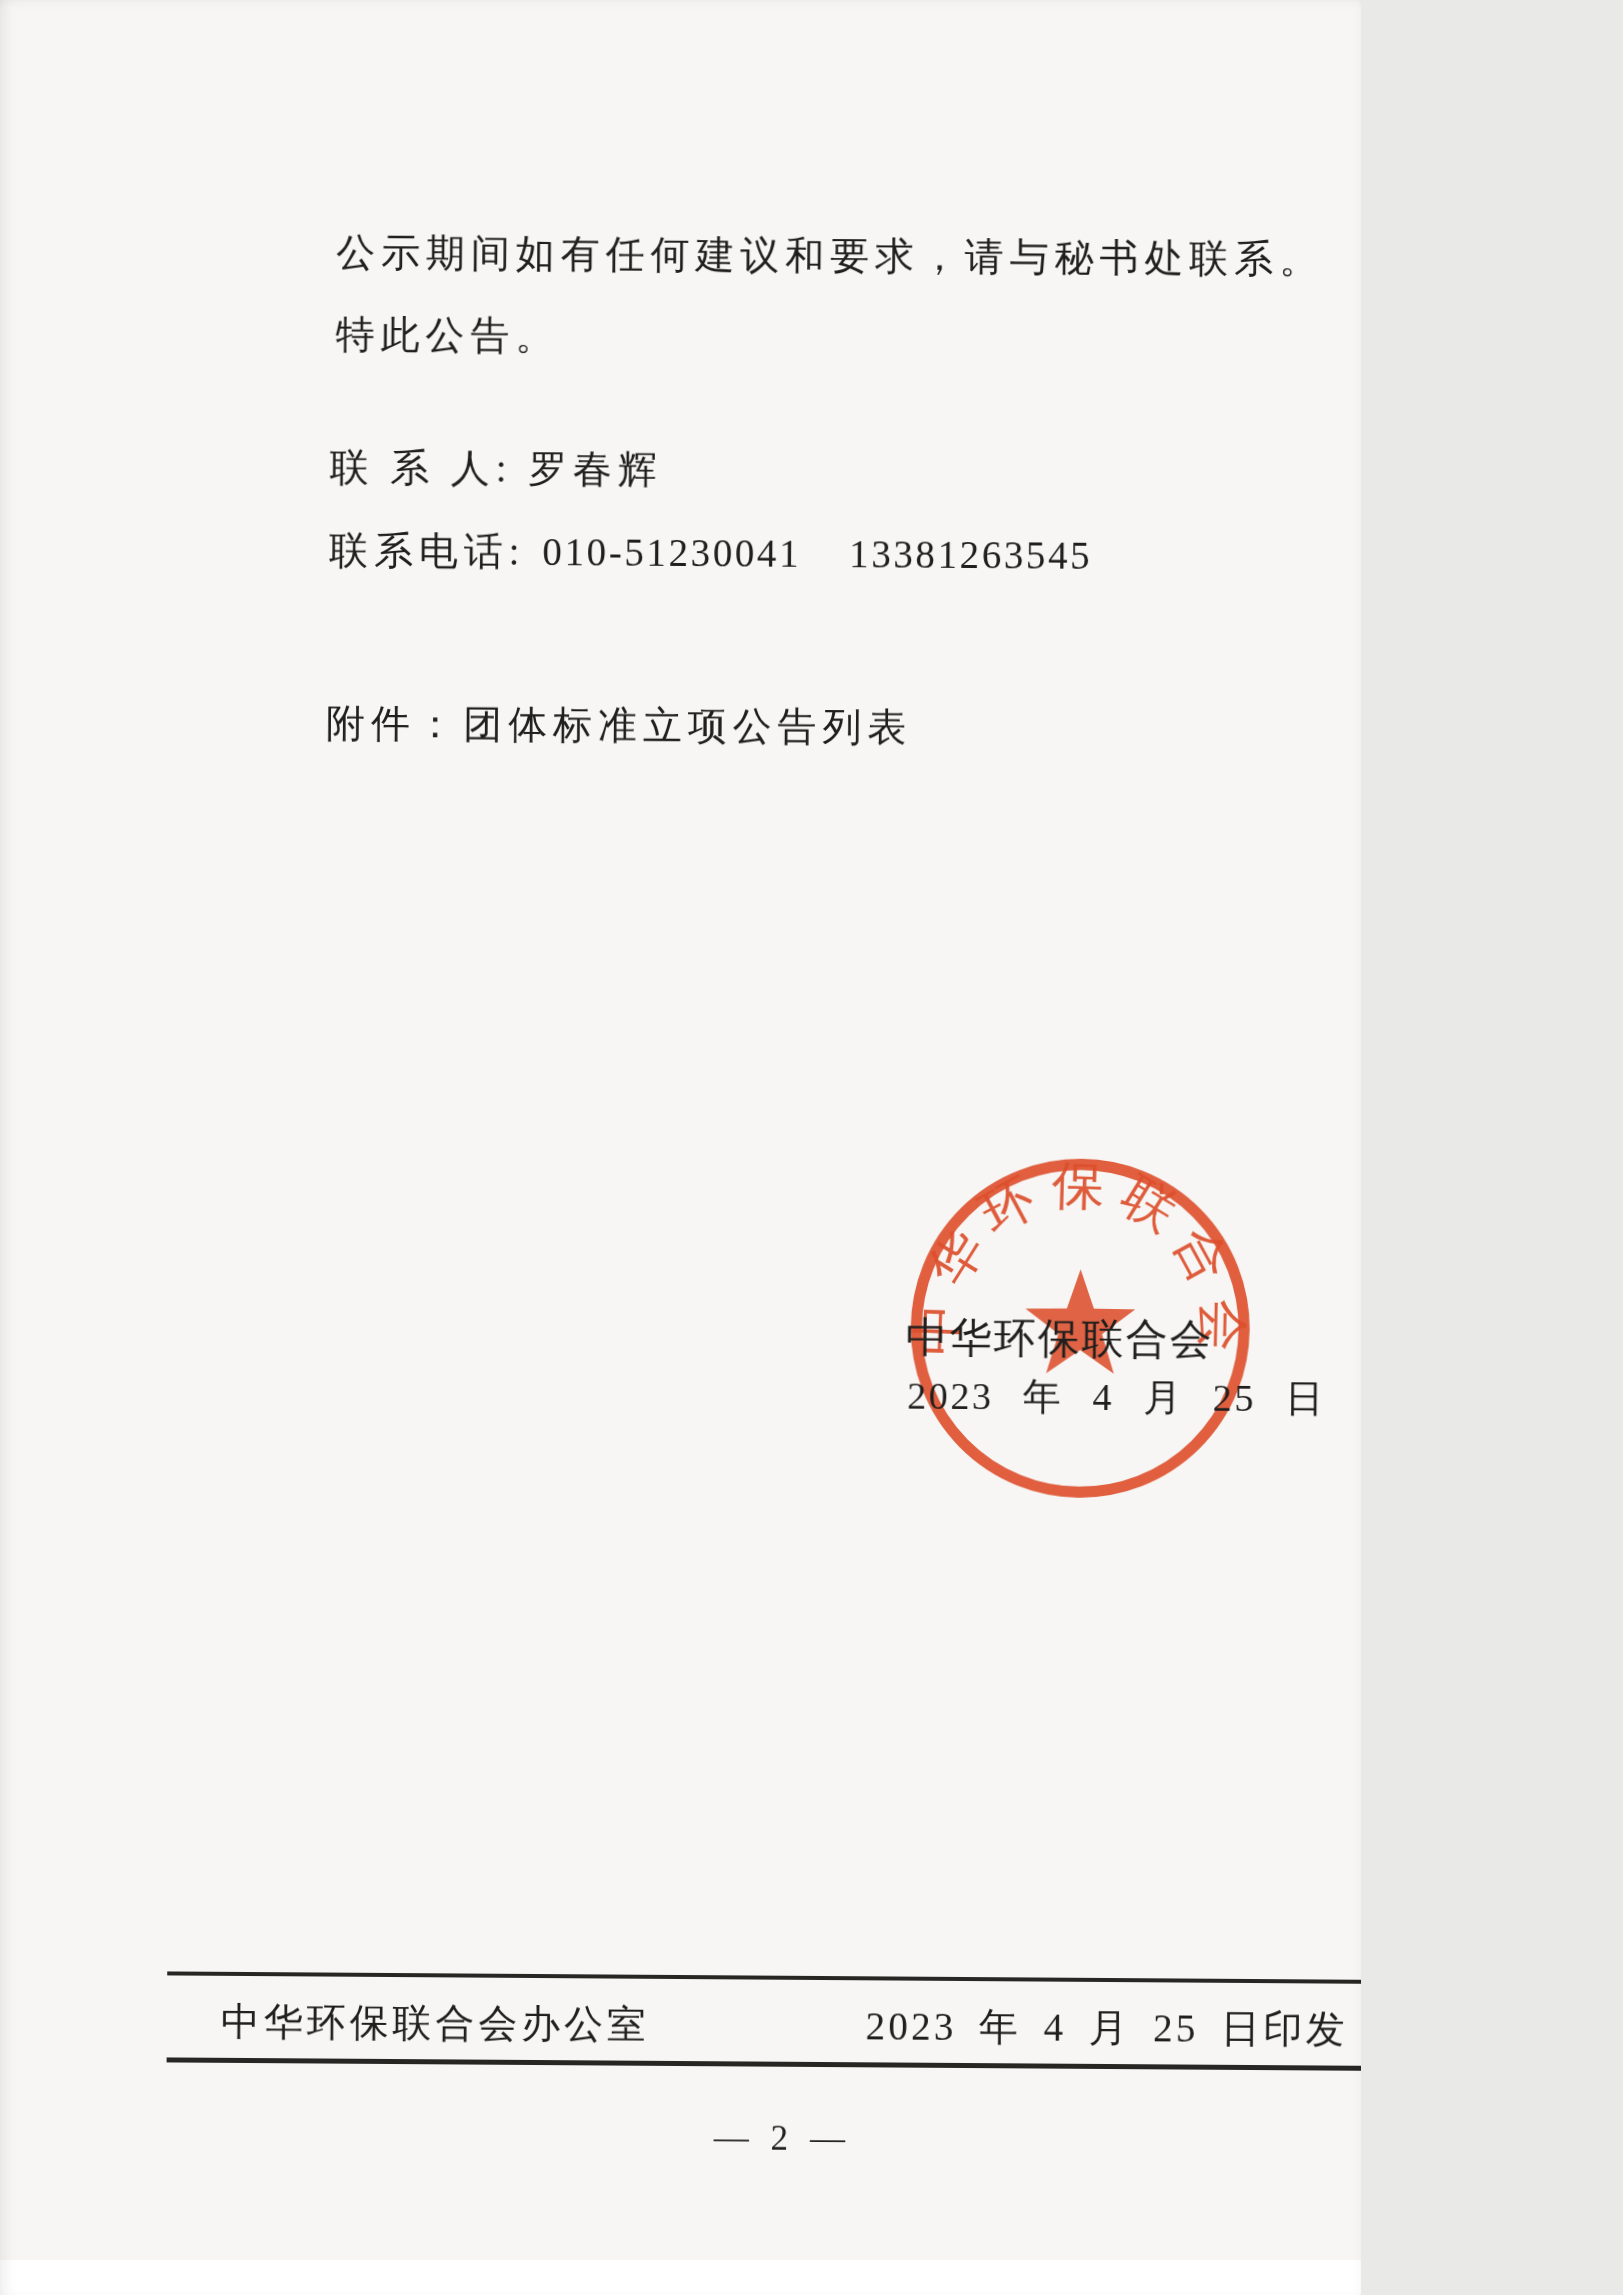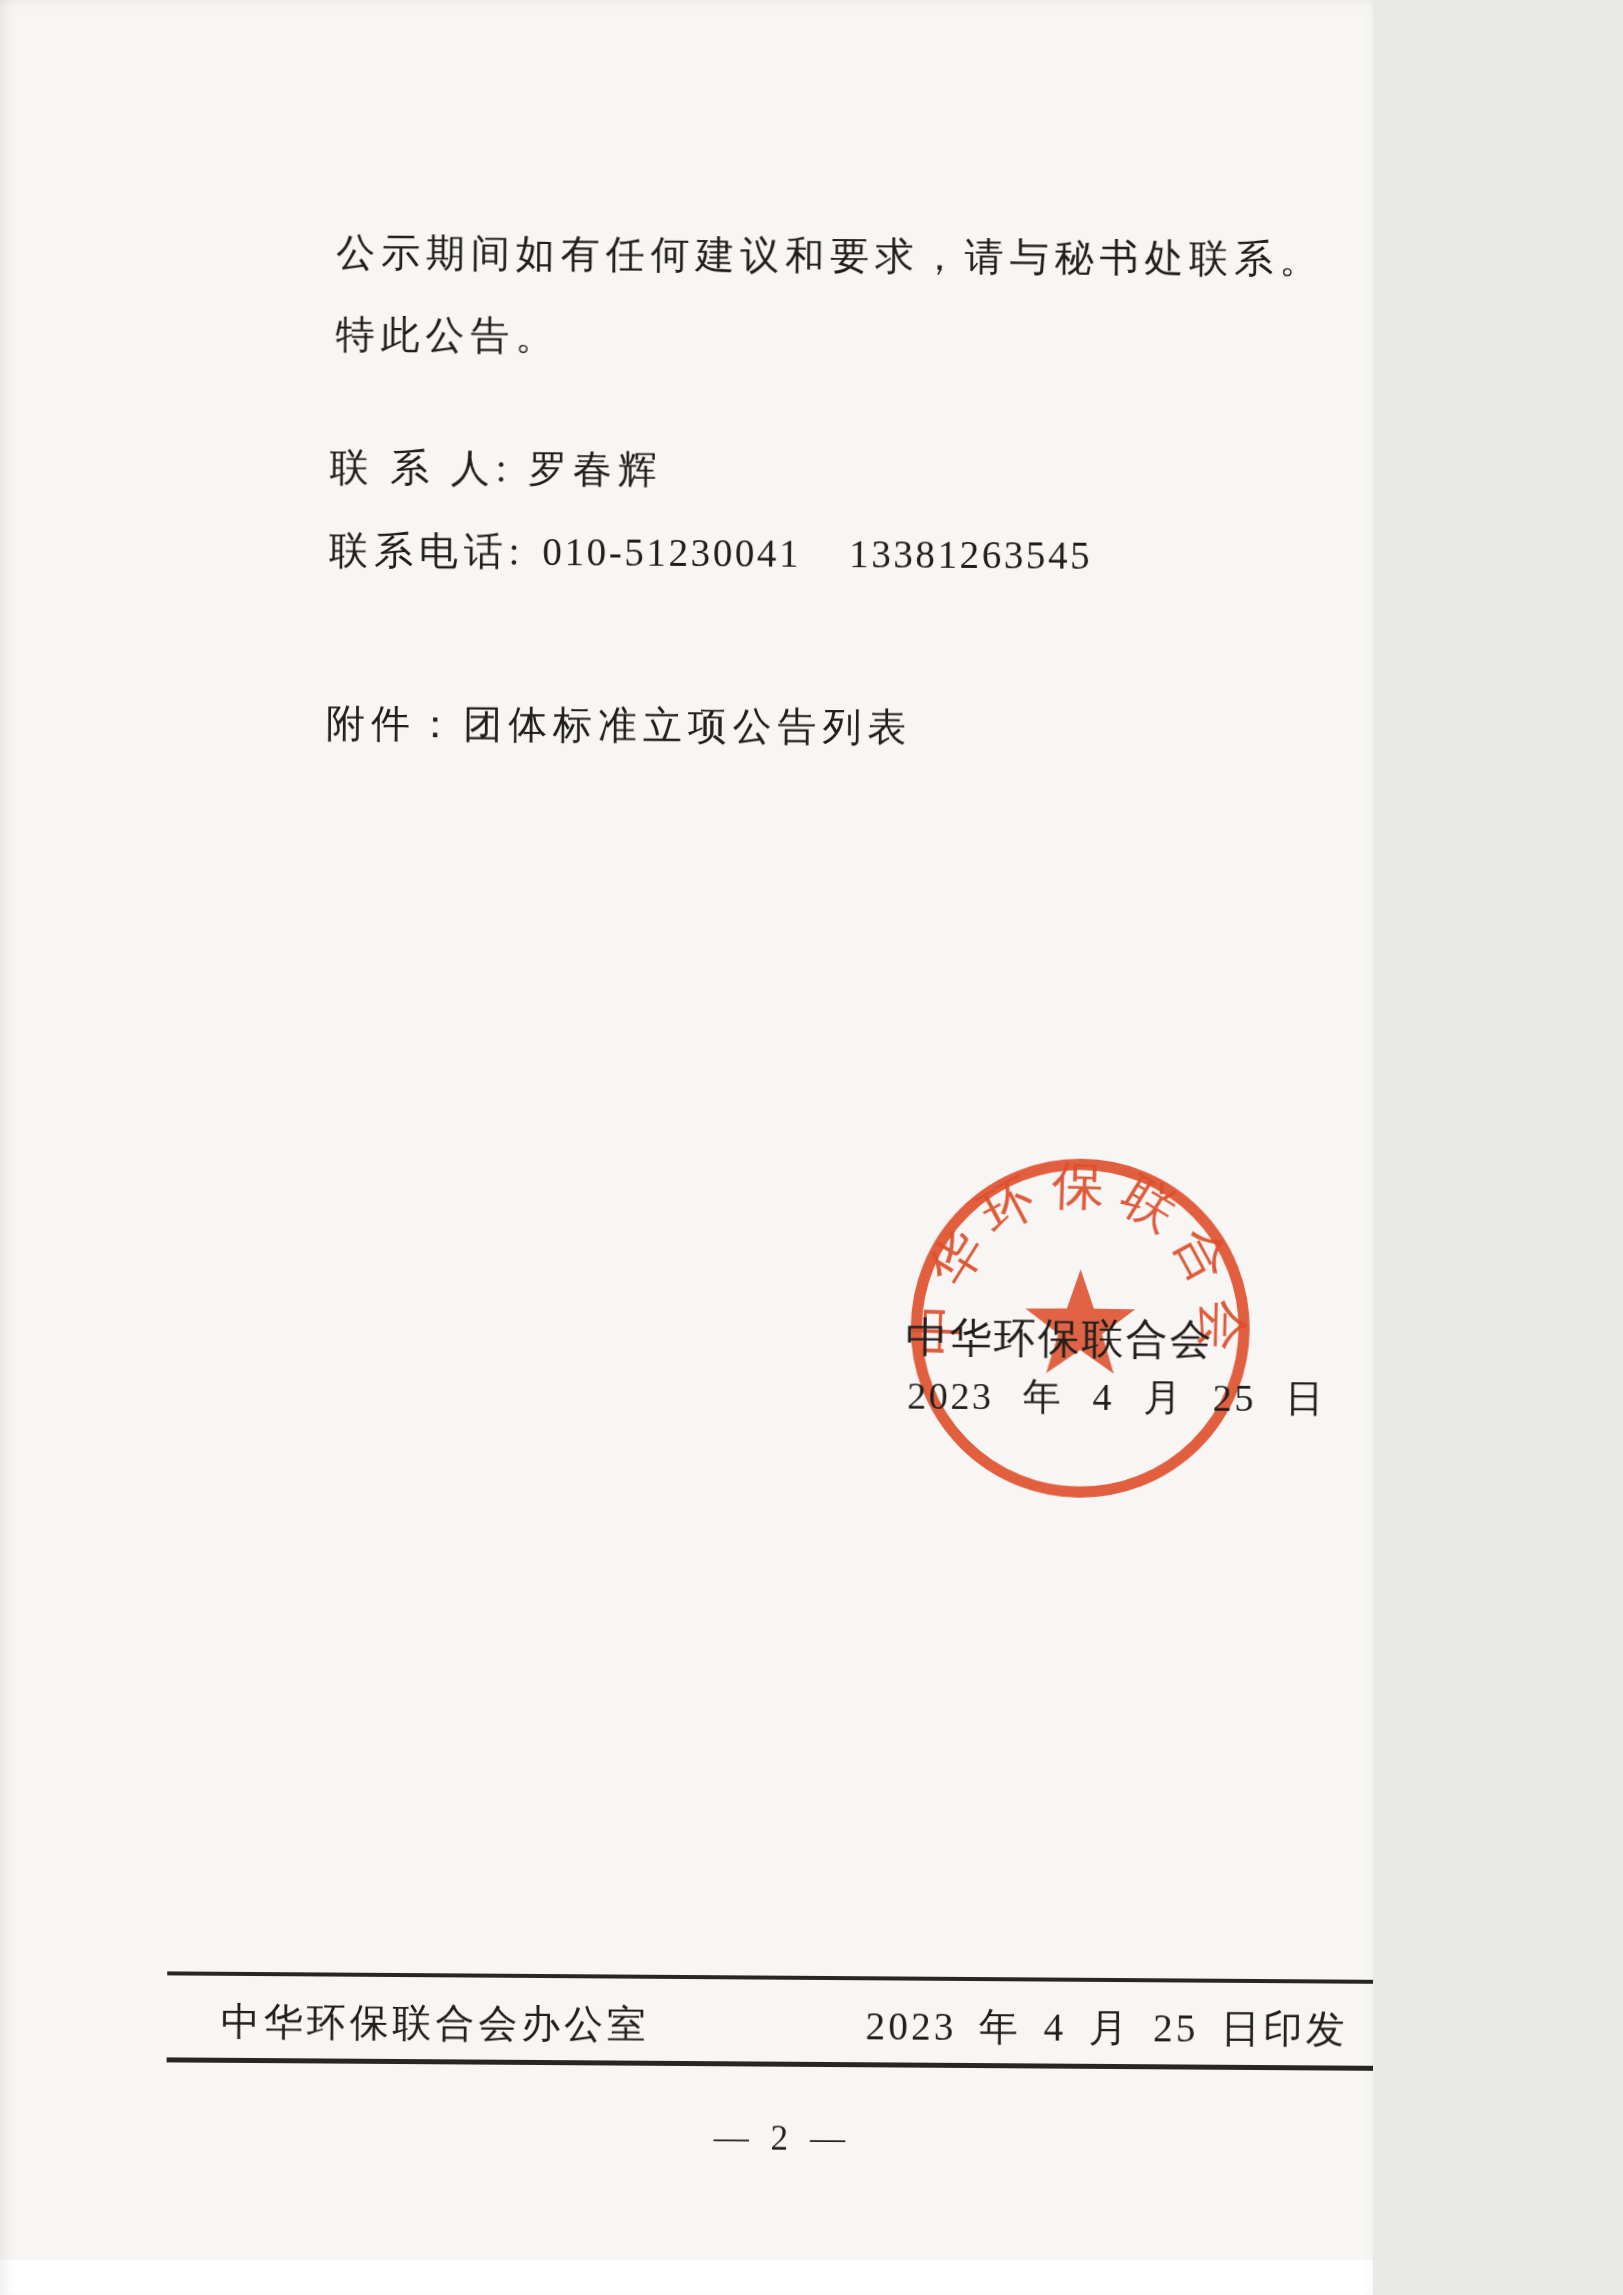--- a/index.html
+++ b/index.html
@@ -3,21 +3,20 @@
 <meta charset="utf-8">
 <style>
   html,body{margin:0;padding:0;background:#e9e9e7;}
   .page{
     position:relative;
     width:1361px;height:2295px;
     background:#f7f6f4;
     overflow:hidden;
     font-family:"Liberation Serif","DejaVu Serif",serif;
     color:#211f1d;
-    padding-left:12px;
   }
   
   .page::after{
     content:"";position:absolute;inset:0;pointer-events:none;z-index:9;
     box-shadow:
       inset 11.8px 0 17px -10.5px rgba(0,0,0,.10),
       inset 0 9.2px 14.4px -10.5px rgba(0,0,0,.07),
       inset -9.2px 0 14.4px -11.8px rgba(0,0,0,.06);
   }
   .content{

